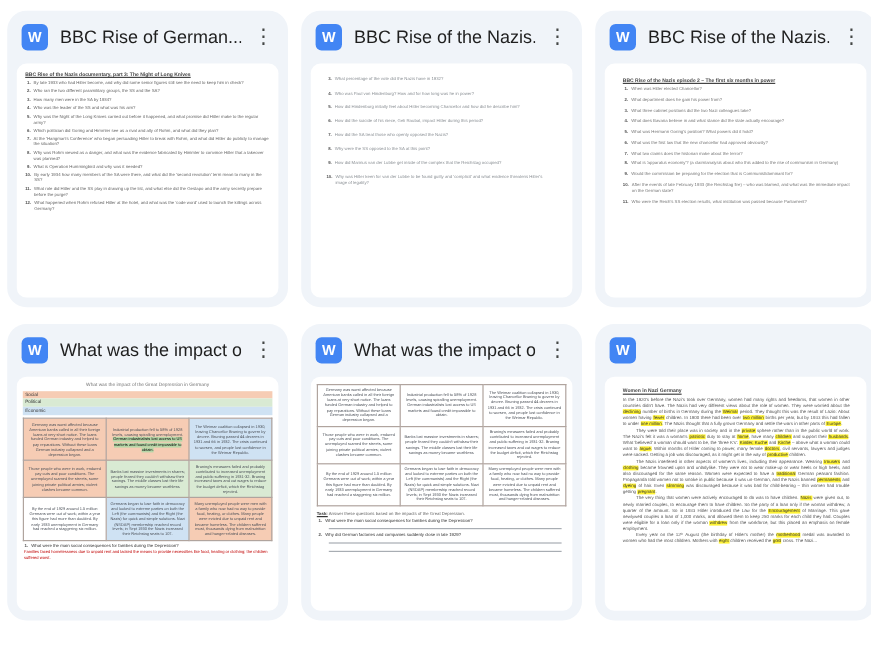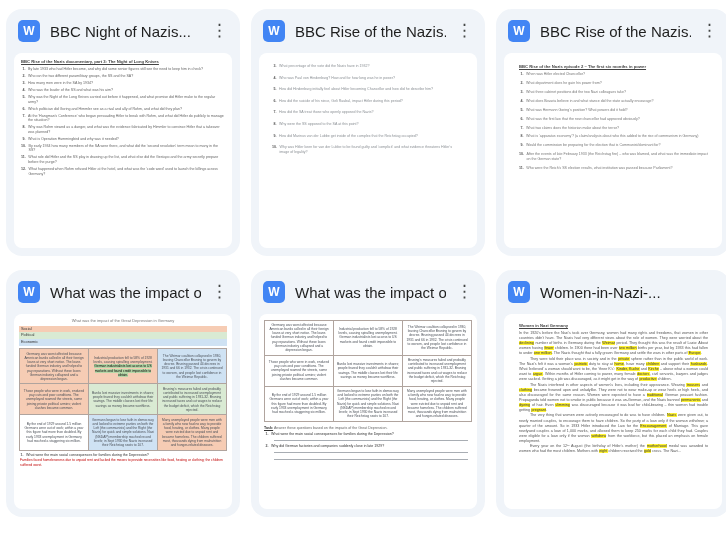--- a/index.html
+++ b/index.html
@@ -49,21 +49,21 @@
   .doc-hl p + p { text-indent:11px; margin-top:0.5px; }
   .doc-hl mark { color:#333; padding:0 0.3px; }
 </style>
 </head>
 <body>
 
 <div class="grid">
   <div class="card">
     <div class="card-header">
       <div class="ficon">W</div>
-      <div class="ftitle">BBC Night of Nazis...</div>
+      <div class="ftitle">BBC Rise of German...</div>
       <div class="fmenu">⋮</div>
     </div>
     <div class="thumb">
         <div class="doc doc-q1">
           <div class="doc-heading">BBC Rise of the Nazis documentary, part 3: The Night of Long Knives</div>
           <div class="q-item">
             <span class="q-num">1.</span>
             <span class="q-text">By late 1933 who had Hitler become, and why did some senior figures still see the need to keep him in check?</span>
           </div>
           <div class="q-item">
@@ -289,21 +289,20 @@
             <span class="q-text">Why did German factories and companies suddenly close in late 1929?</span>
           </div>
           <div class="blank-line"></div>
           <div class="blank-line"></div>
         </div>
       </div>
   </div>
   <div class="card">
     <div class="card-header">
       <div class="ficon">W</div>
-      <div class="ftitle">Women-in-Nazi-...</div>
       <div class="fmenu hidden">⋮</div>
     </div>
     <div class="thumb">
         <div class="doc doc-hl">
           <div class="doc-heading">Women in Nazi Germany</div>
           <p>In the 1920's before the Nazi's took over Germany, women had many rights and freedoms, that women in other countries didn't have. The Nazis had very different views about the role of women. They were worried about the <mark style="background: rgb(255, 243, 53);">declining</mark> number of births in Germany during the <mark style="background: rgb(255, 243, 53);">Weimar</mark> period. They thought this was the result of Lazio: About women having <mark style="background: rgb(255, 243, 53);">fewer</mark> children. In 1900 there had been over <mark style="background: rgb(255, 243, 53);">two million</mark> births per year, but by 1933 this had fallen to under <mark style="background: rgb(255, 243, 53);">one million</mark>. The Nazis thought that a fully grown Germany and settle the wars in other parts of <mark style="background: rgb(255, 243, 53);">Europe</mark>.</p>
           <p>They were told their place was in society and in the <mark style="background: rgb(255, 243, 53);">private</mark> sphere rather than in the public world of work. The Nazi's felt it was a woman's <mark style="background: rgb(255, 243, 53);">patriotic</mark> duty to stay at <mark style="background: rgb(255, 243, 53);">home</mark>, have many <mark style="background: rgb(255, 243, 53);">children</mark> and support their <mark style="background: rgb(255, 243, 53);">husbands</mark>. What 'believed' a woman should want to be, the 'three K's': <mark style="background: rgb(255, 243, 53);">Kinder, Kuche</mark> and <mark style="background: rgb(255, 243, 53);">Kirche</mark> – above what a woman could want to <mark style="background: rgb(255, 243, 53);">argue</mark>. Within months of Hitler coming to power, many female <mark style="background: rgb(255, 243, 53);">doctors</mark>, civil servants, lawyers and judges were sacked. Getting a job was discouraged, as it might get in the way of <mark style="background: rgb(255, 243, 53);">productive</mark> children.</p>
           <p>The Nazis interfered in other aspects of women's lives, including their appearance. Wearing <mark style="background: rgb(255, 243, 53);">trousers</mark> and <mark style="background: rgb(255, 243, 53);">clothing</mark> became frowned upon and unladylike. They were not to wear make-up or wear heels or high heels, and also discouraged for the same reason. Women were expected to have a <mark style="background: rgb(255, 243, 53);">traditional</mark> German peasant fashion. Propaganda told women not to smoke in public because it was un-German, and the Nazis banned <mark style="background: rgb(255, 243, 53);">permanents</mark> and <mark style="background: rgb(255, 243, 53);">dyeing</mark> of hair. Even <mark style="background: rgb(255, 243, 53);">slimming</mark> was discouraged because it was bad for child-bearing – thin women had trouble getting <mark style="background: rgb(255, 243, 53);">pregnant</mark>.</p>
           <p>The very thing that women were actively encouraged to do was to have children. <mark style="background: rgb(255, 243, 53);">Nazis</mark> were given out, to newly married couples, to encourage them to have children. So the party of a loan only if the woman withdrew; a quarter of the amount. So in 1933 Hitler introduced the Law for the <mark style="background: rgb(255, 243, 53);">Encouragement</mark> of Marriage. This gave newlywed couples a loan of 1,000 marks, and allowed them to keep 250 marks for each child they had. Couples were eligible for a loan only if the woman <mark style="background: rgb(255, 243, 53);">withdrew</mark> from the workforce, but this placed an emphasis on female employment.</p>
           <p>Every year on the 12ᵗʰ August (the birthday of Hitler's mother) the <mark style="background: rgb(255, 243, 53);">motherhood</mark> medal was awarded to women who had the most children. Mothers with <mark style="background: rgb(255, 243, 53);">eight</mark> children received the <mark style="background: rgb(255, 243, 53);">gold</mark> cross. The Nazi...</p>

